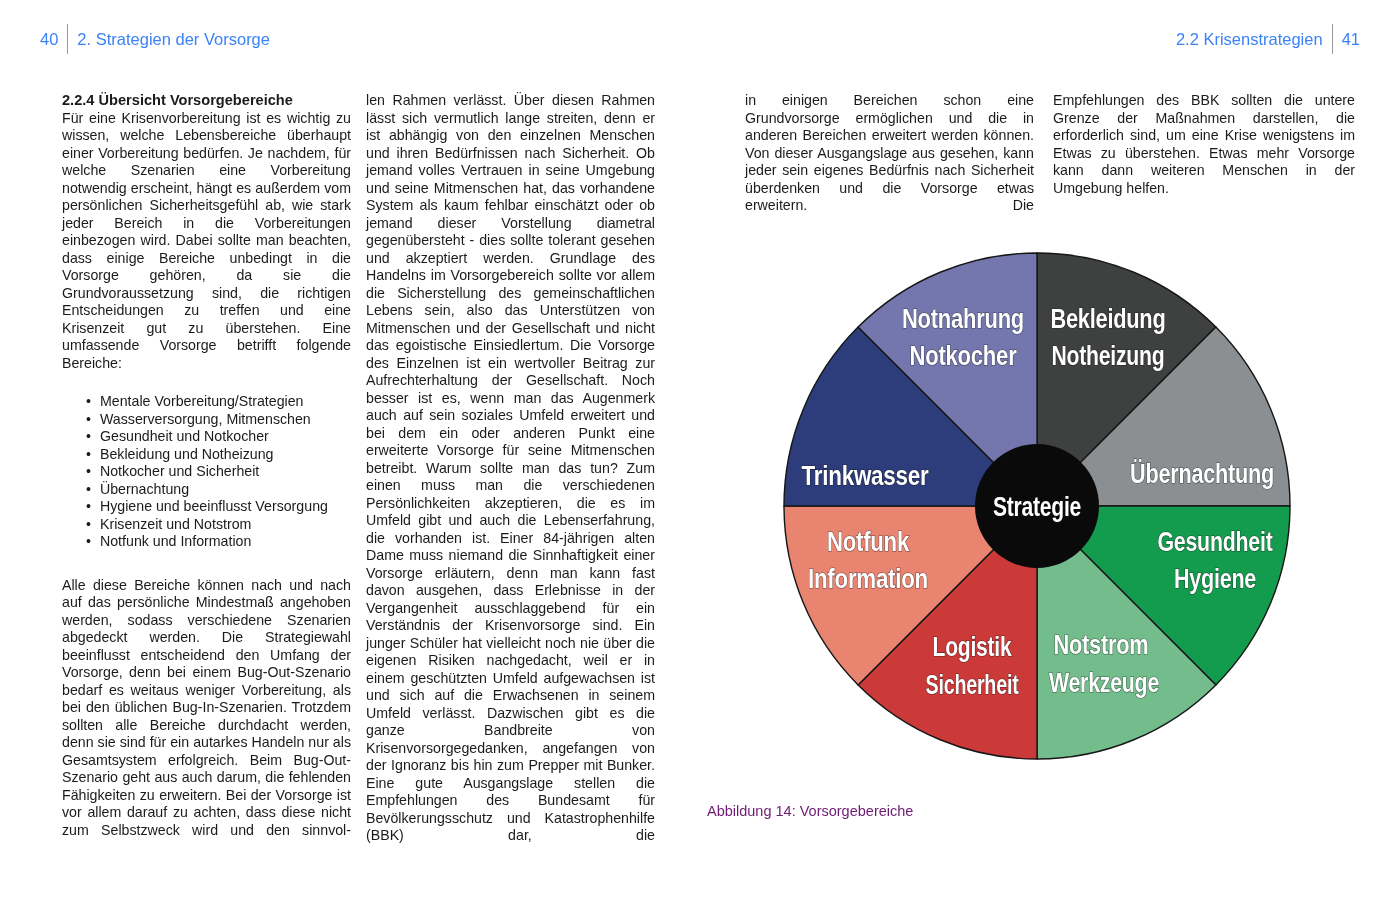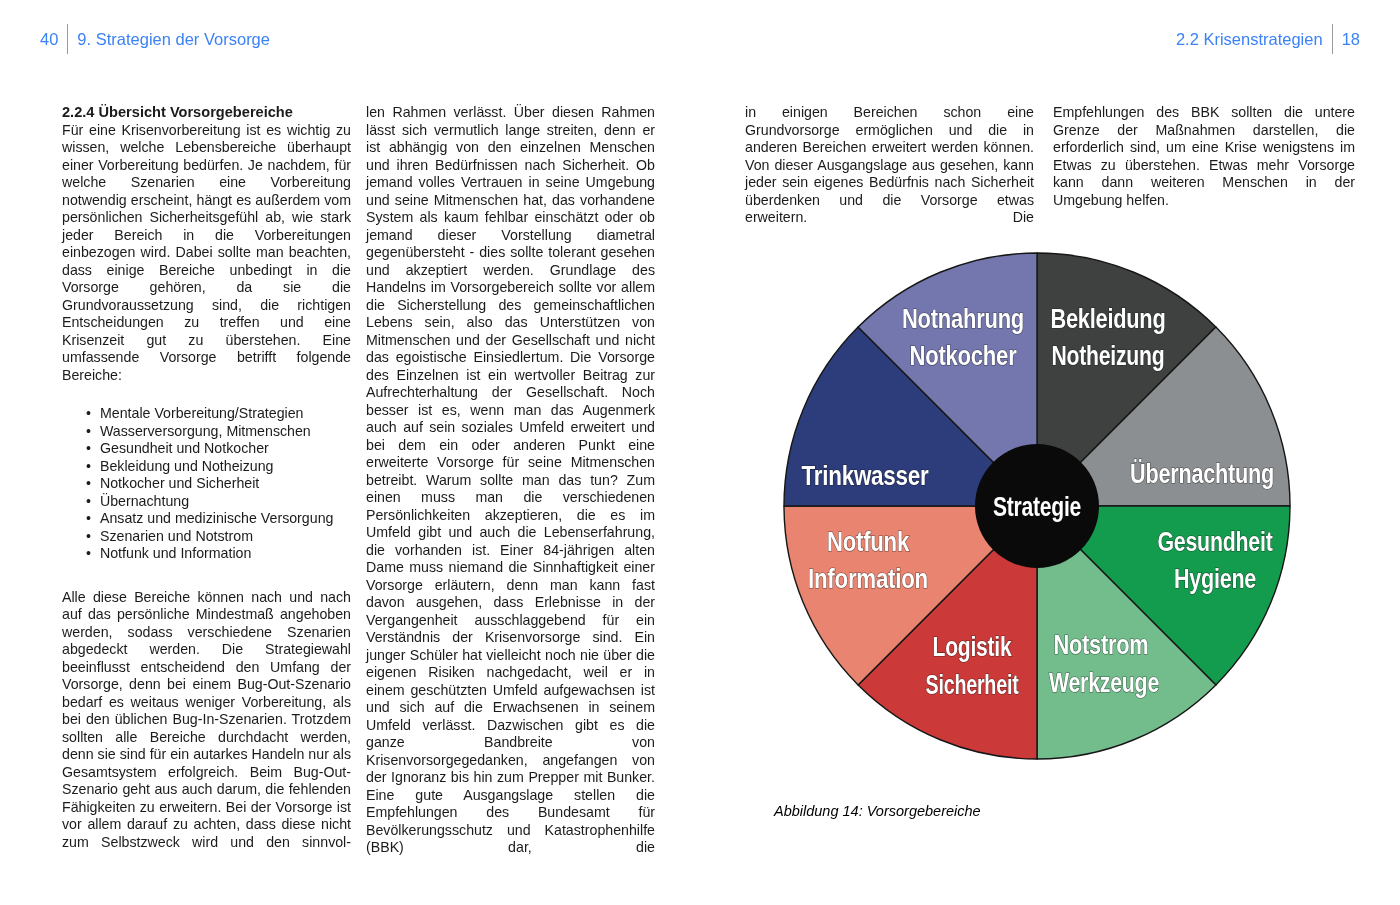--- a/index.html
+++ b/index.html
@@ -8,21 +8,21 @@
     font-family:"Liberation Sans", sans-serif; color:#1c1c1c; overflow:hidden;
   }
   
   .running-header { position:absolute; top:24px; display:flex; align-items:center; font-size:16.5px; color:#3b82f6; }
   .running-header.left { left:40px; }
   .running-header.right { right:40px;margin-left:43px; }
   .vrule { width:1px; height:30px; background:#9a9a9a; margin:0 9px; }
 
   
   .col {
-    position:absolute; top:104px; font-size:14.2px; line-height:17.5px;
+    position:absolute; top:92px; font-size:14.2px; line-height:17.5px;
     text-align:justify; hyphens:auto; -webkit-hyphens:auto; color:#1b1b1b;
   }
   .col p { margin:0; }
   .col p.justify-last { text-align-last:justify; }
   #col1 { left:62px;  width:289px; }
   #col2 { left:366px; width:289px; }
   #col3 { left:745px; width:289px; }
   #col4 { left:1053px; width:302px; }
   .subhead { font-weight:bold; font-size:14.6px; line-height:17.5px; margin:0; }
   ul.bullets { list-style:none; margin:21px 0 26px 0; padding:0 0 0 24px; text-align:left; hyphens:none; }
@@ -31,36 +31,36 @@
 
   
   #pie-figure { position:absolute; left:781px; top:250px; width:512px; height:512px; }
   .slice { stroke:#161616; stroke-width:1.4; stroke-linejoin:round; }
   .slice-label {
     font-family:"Liberation Sans", sans-serif; font-weight:bold; font-size:27px;
     fill:#ffffff; text-anchor:middle; letter-spacing:-0.3px;
     paint-order:stroke; stroke:rgba(15,15,15,0.55); stroke-width:1.2px;
   }
   .figure-caption {
-    position:absolute; left:774px; top:803px; font-style:italic; font-size:14.5px; color:#000000;
+    position:absolute; left:707px; top:803px; font-size:14.5px; color:#701a75;
   }
 </style>
 </head>
 <body>
 
 <div class="running-header left">
   <span>40</span>
   <span class="vrule"></span>
-  <span>9. Strategien der Vorsorge</span>
+  <span>2. Strategien der Vorsorge</span>
 </div>
 
 <div class="running-header right">
   <span>2.2 Krisenstrategien</span>
   <span class="vrule"></span>
-  <span>18</span>
+  <span>41</span>
 </div>
 
 <div class="col" id="col1">
   <p class="subhead">2.2.4 Übersicht Vorsorgebereiche</p>
   <p>Für eine Krisenvorbereitung ist es wichtig zu wissen, welche Lebensbereiche überhaupt einer Vorbereitung bedürfen. Je nachdem, für welche Szenarien eine Vorbereitung notwendig erscheint, hängt es außerdem vom persönlichen Sicherheitsgefühl ab, wie stark jeder Bereich in die Vorbereitungen einbezogen wird. Dabei sollte man beachten, dass einige Bereiche unbedingt in die Vorsorge gehören, da sie die Grundvoraussetzung sind, die richtigen Entscheidungen zu treffen und eine Krisenzeit gut zu überstehen. Eine umfassende Vorsorge betrifft folgende Bereiche:</p>
   <ul class="bullets">
     <li>
         <span class="bullet-marker">•</span>
         <span>Mentale Vorbereitung/Strategien</span>
       </li>
@@ -79,25 +79,25 @@
     <li>
         <span class="bullet-marker">•</span>
         <span>Notkocher und Sicherheit</span>
       </li>
     <li>
         <span class="bullet-marker">•</span>
         <span>Übernachtung</span>
       </li>
     <li>
         <span class="bullet-marker">•</span>
-        <span>Ansatz und medizinische Versorgung</span>
+        <span>Hygiene und beeinflusst Versorgung</span>
       </li>
     <li>
         <span class="bullet-marker">•</span>
-        <span>Szenarien und Notstrom</span>
+        <span>Krisenzeit und Notstrom</span>
       </li>
     <li>
         <span class="bullet-marker">•</span>
         <span>Notfunk und Information</span>
       </li>
   </ul>
   <p class="justify-last">Alle diese Bereiche können nach und nach auf das persönliche Mindestmaß angehoben werden, sodass verschiedene Szenarien abgedeckt werden. Die Strategiewahl beeinflusst entscheidend den Umfang der Vorsorge, denn bei einem Bug-Out-Szenario bedarf es weitaus weniger Vorbereitung, als bei den üblichen Bug-In-Szenarien. Trotzdem sollten alle Bereiche durchdacht werden, denn sie sind für ein autarkes Handeln nur als Gesamtsystem erfolgreich. Beim Bug-Out-Szenario geht aus auch darum, die fehlenden Fähigkeiten zu erweitern. Bei der Vorsorge ist vor allem darauf zu achten, dass diese nicht zum Selbstzweck wird und den sinnvol-</p>
 </div>
 
 <div class="col" id="col2">

